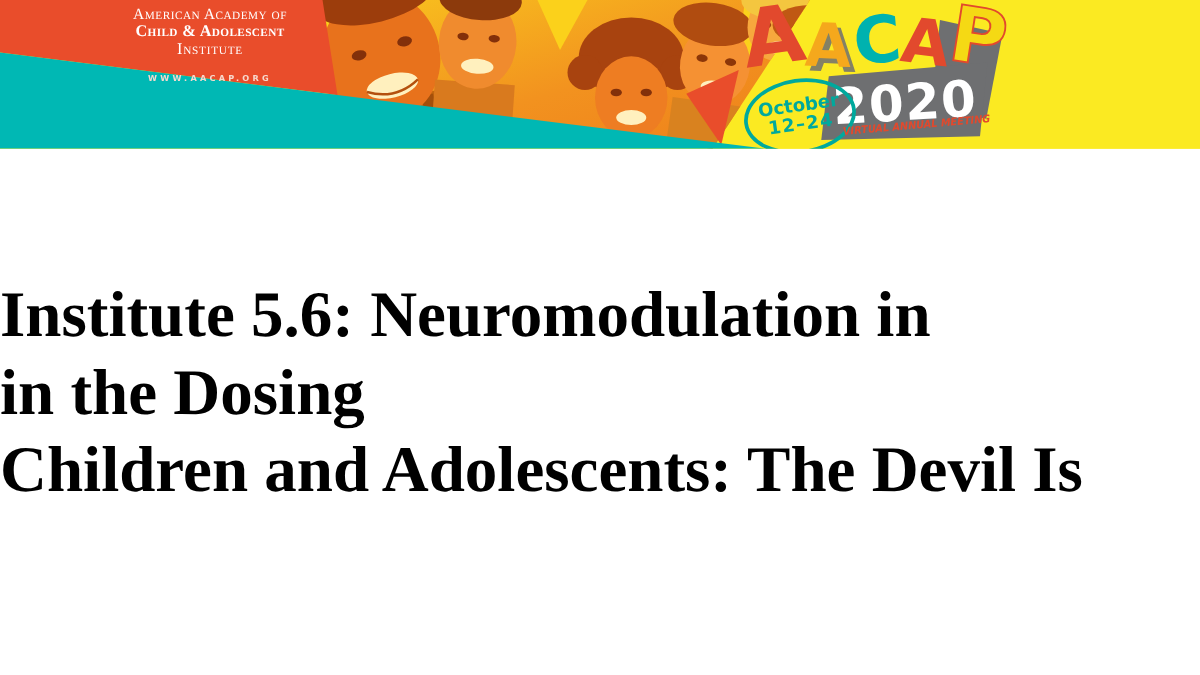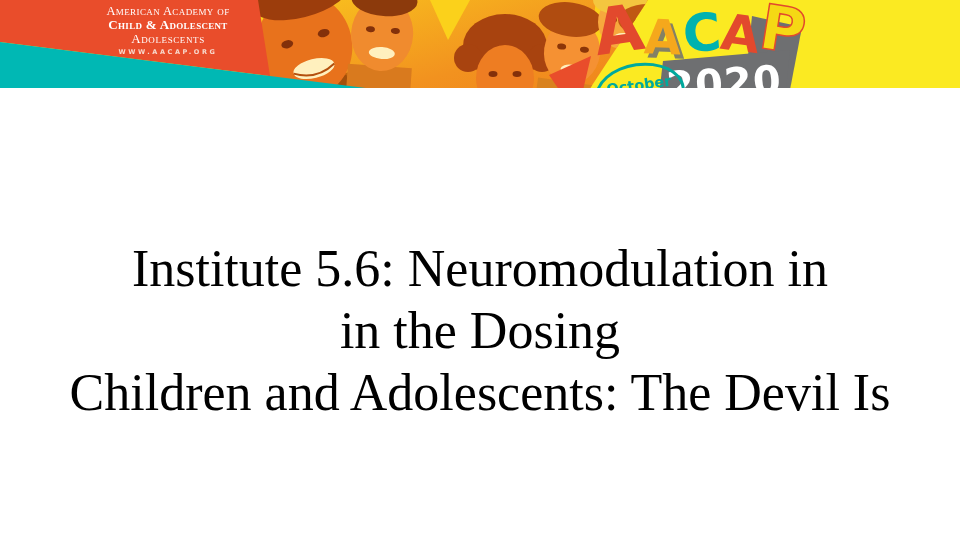--- a/index.html
+++ b/index.html
@@ -1,31 +1,31 @@
 <!DOCTYPE html>
 <html><head>
 <meta charset="utf-8">
 <style>
   html,body{margin:0;padding:0;}
   body{width:960px;height:540px;overflow:hidden;background:#fff;
        font-family:"Liberation Sans",sans-serif;}
   .slide{position:relative;width:960px;height:540px;background:#ffffff;}
 
   
-  .banner{position:relative;width:960px;height:88px;overflow:hidden;background:#FBEA22;}
+  .banner{position:relative;width:960px;height:119px;overflow:hidden;background:#FBEA22;}
   .banner-art{position:absolute;left:0;top:0;width:960px;height:119px;display:block;}
 
   
   .org-logo{position:absolute;left:88px;top:5px;width:160px;text-align:center;
             color:#ffffff;font-family:"Liberation Serif","DejaVu Serif",serif;
             font-variant:small-caps;line-height:1.04;z-index:3;}
   .org-line1{font-size:12.5px;letter-spacing:.4px;}
   .org-line2{font-size:13px;letter-spacing:.3px;font-weight:bold;}
   .org-line3{font-size:13px;letter-spacing:.6px;}
-  .org-url{margin-top:4px;font-family:"DejaVu Sans",sans-serif;font-variant:normal;
+  .org-url{margin-top:15px;font-family:"DejaVu Sans",sans-serif;font-variant:normal;
            font-size:6.5px;font-weight:bold;letter-spacing:2.6px;color:#F7D9CD;
            text-transform:uppercase;}
 
   
   .letters{position:absolute;left:594px;top:-2px;display:flex;z-index:3;
            font-family:"DejaVu Sans",sans-serif;font-weight:800;}
   .lt{display:inline-block;line-height:1;}
   .lt0{color:#E2492D;font-size:64px;transform:rotate(-8deg);}
   .lt1{color:#F5A81C;font-size:48px;margin-top:15px;transform:rotate(2deg);
        text-shadow:4px 4px 0 rgba(110,111,113,.85);}
@@ -50,22 +50,22 @@
   .dates-days{font-size:14.5px;letter-spacing:1px;}
 
   
   .tagline{position:absolute;left:674px;top:101px;width:120px;z-index:3;
            font-family:"DejaVu Sans",sans-serif;font-weight:bold;font-style:italic;
            font-size:8.5px;color:#E2492D;text-transform:uppercase;
            transform:rotate(-5deg) scaleX(.92);transform-origin:left top;
            white-space:nowrap;}
 
   
-  .title{position:absolute;left:0;right:0;top:222px;margin:16px;text-align:center;
-         font-family:"Liberation Serif","DejaVu Serif",serif;font-weight:400;
+  .title{position:absolute;left:0;right:0;top:222px;margin:0;
+         font-family:"Liberation Serif","DejaVu Serif",serif;font-weight:700;
          font-size:52px;line-height:62px;color:#000000;}
 </style>
 </head>
 <body>
 
 <div class="slide">
 
   <header class="banner">
 
     <svg class="banner-art" viewBox="0 0 960 119" preserveAspectRatio="none" aria-hidden="true">
@@ -152,21 +152,21 @@
       <polygon points="0,42 612,119 0,119" fill="#00B8B4"></polygon>
 
       <polygon points="752,16 802,27 789,95 745,86" fill="#6E6F71"></polygon>
 
       <polygon points="663,61 790,50 784,109 657,112" fill="#6E6F71"></polygon>
     </svg>
 
     <div class="org-logo">
       <div class="org-line1">American Academy of</div>
       <div class="org-line2">Child &amp; Adolescent</div>
-      <div class="org-line3">Adolescents</div>
+      <div class="org-line3">Institute</div>
       <div class="org-url">www.aacap.org</div>
     </div>
 
     <div class="letters">
       <span class="lt lt0">A</span>
       <span class="lt lt1">A</span>
       <span class="lt lt2">C</span>
       <span class="lt lt3">A</span>
       <span class="lt lt4">P</span>
     </div>

